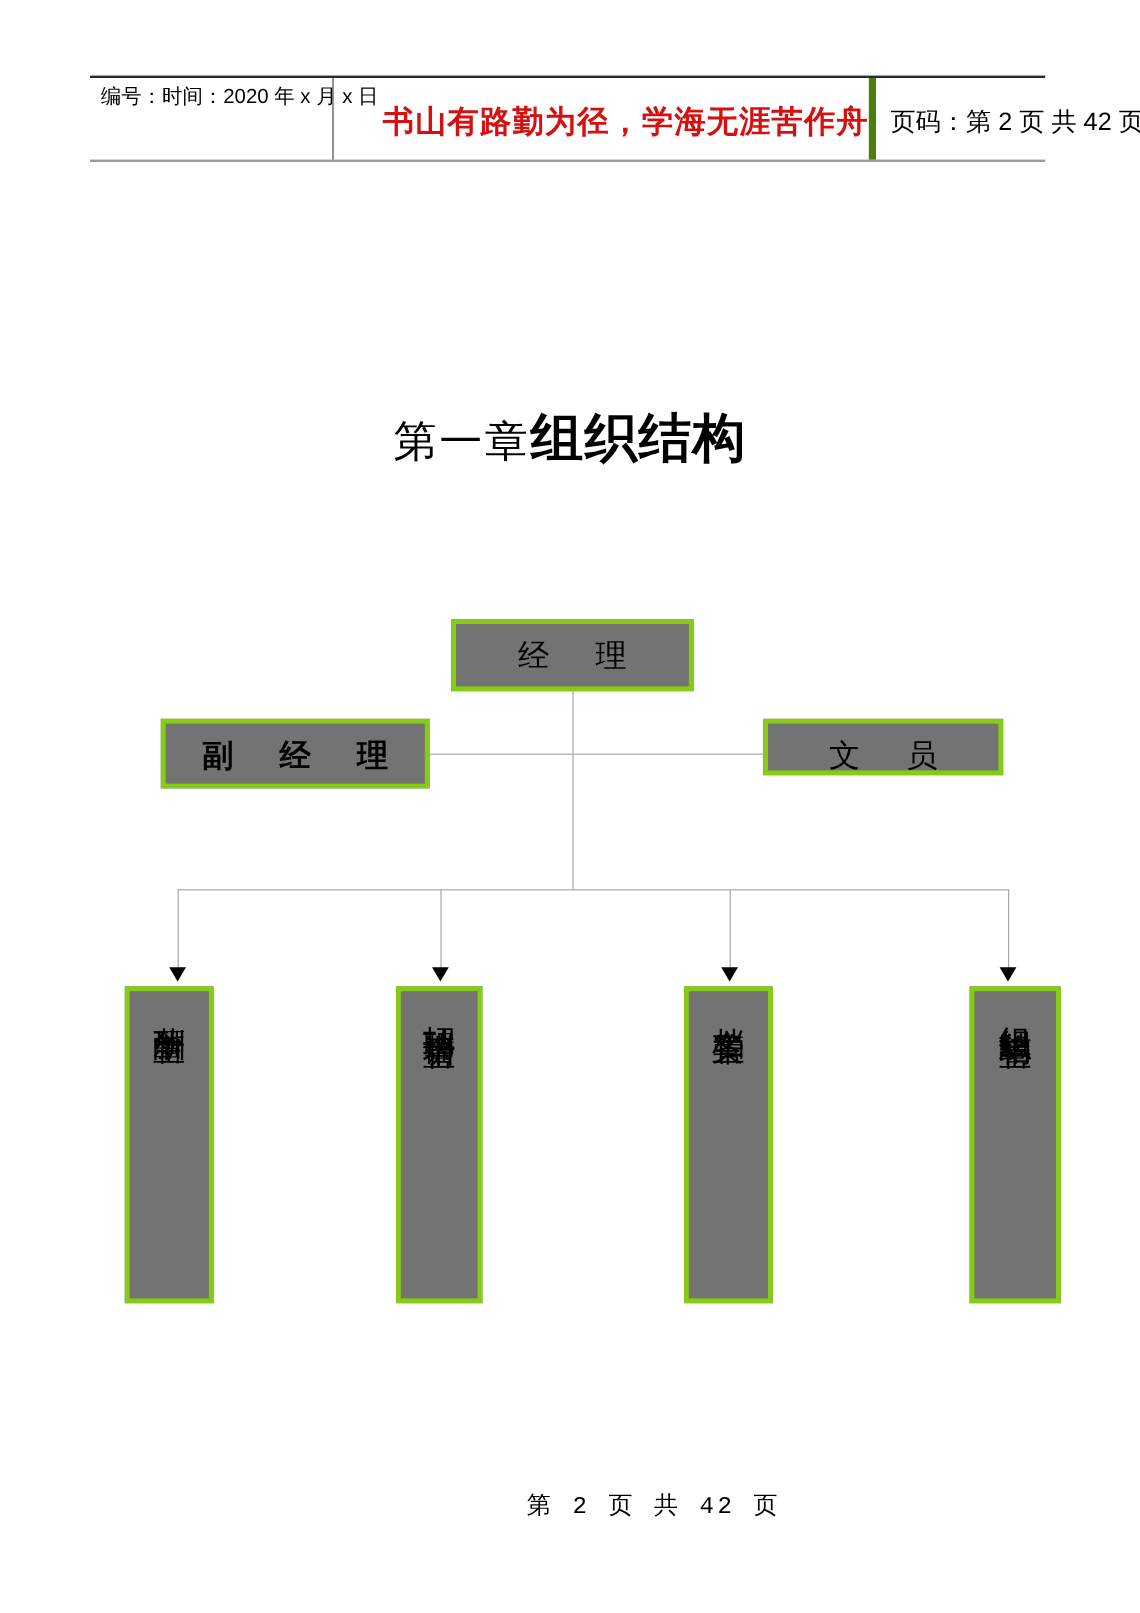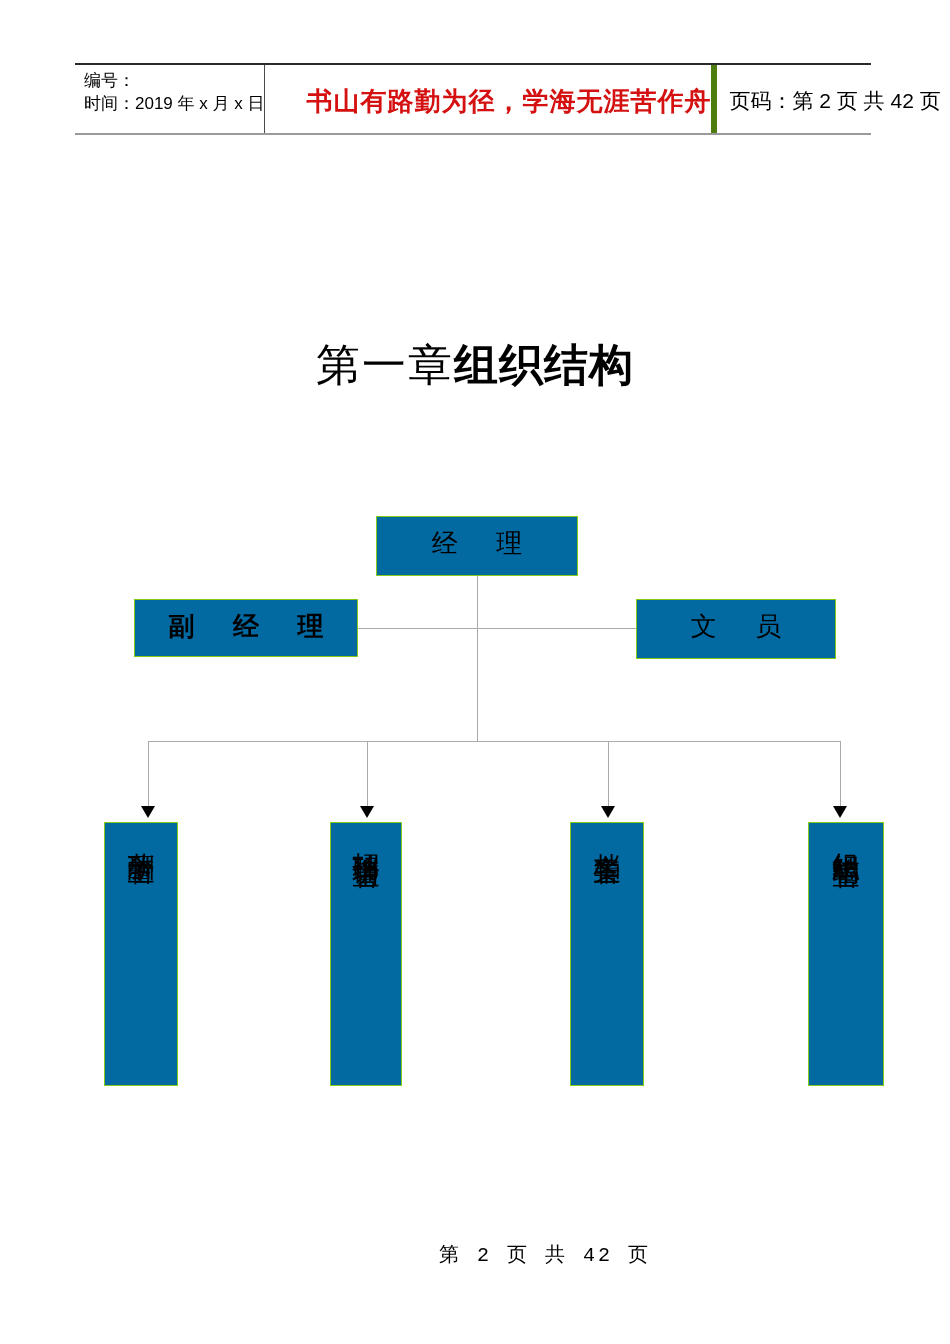--- a/index.html
+++ b/index.html
@@ -37,21 +37,21 @@
   }
   .hdr-cell {
     display: flex;
     align-items: center;
     box-sizing: border-box;
   }
   .hdr-left {
     width: 203px;
     border-right: 1px solid #4a4a4a;
     padding-left: 9px;
-    flex-direction: column;
+    flex-direction: row;
     align-items: flex-start;
     justify-content: flex-start;
     padding-top: 4px;
   }
   .hdr-left .line {
     font-size: 17px;
     line-height: 23px;
     white-space: nowrap;
     font-family: "Liberation Sans", "DejaVu Sans", sans-serif;
   }
@@ -86,43 +86,43 @@
   .chapter-title {
     position: absolute;
     left: 0;
     top: 336px;
     width: 950px;
     text-align: center;
     white-space: nowrap;
   }
   .chapter-title .num {
     font-family: "Liberation Serif", "DejaVu Serif", serif;
-    font-size: 44px;
+    font-size: 36px;
     letter-spacing: 2px;
   }
   .chapter-title .name {
     font-family: "Liberation Sans", "DejaVu Sans", sans-serif;
     font-size: 44px;
     font-weight: bold;
     letter-spacing: 1px;
   }
 
   
   .org {
     position: absolute;
     left: 0;
     top: 0;
     width: 950px;
     height: 1344px;
     pointer-events: none;
   }
   .node {
     position: absolute;
-    border: 1px solid #84cc16;
-    background: #0369a1;
+    border: 4px solid #84cc16;
+    background: #737373;
     box-sizing: border-box;
   }
   .node-h {
     display: flex;
     align-items: flex-start;
     justify-content: center;
     padding-top: 9px;
   }
   .node-h .txt {
     font-family: "Liberation Serif", "DejaVu Serif", serif;
@@ -142,21 +142,21 @@
     writing-mode: vertical-rl;
     text-orientation: upright;
     line-height: 1.04;
     letter-spacing: 2px;
     white-space: nowrap;
   }
 
   
   .n-manager  { left: 376px; top: 516px; width: 202px; height: 60px; }
   .n-deputy   { left: 134px; top: 599px; width: 224px; height: 58px; font-weight: bold; }
-  .n-clerk    { left: 636px; top: 599px; width: 200px; height: 60px; }
+  .n-clerk    { left: 636px; top: 599px; width: 200px; height: 47px; }
 
   .n-b1 { left: 104px; top: 822px; width: 74px; height: 264px; }
   .n-b2 { left: 330px; top: 822px; width: 72px; height: 264px; }
   .n-b3 { left: 570px; top: 822px; width: 74px; height: 264px; }
   .n-b4 { left: 808px; top: 822px; width: 76px; height: 264px; }
 
   
   .ln { position: absolute; background: #aaaaaa; }
   .ln-v { width: 1px; }
   .ln-h { height: 1px; }
@@ -196,21 +196,21 @@
 </style>
 </head>
 <body>
 
 <div class="page">
 
   <div class="header-table">
     <div class="header-row">
       <div class="hdr-cell hdr-left">
         <div class="line">编号：</div>
-        <div class="line">时间：2019 年 x 月 x 日</div>
+        <div class="line">时间：2020 年 x 月 x 日</div>
       </div>
       <div class="hdr-cell hdr-mid">
         <div class="hdr-motto">书山有路勤为径，学海无涯苦作舟</div>
       </div>
       <div class="hdr-cell hdr-right">
         <div class="hdr-page">页码：第 2 页  共 42 页</div>
       </div>
     </div>
   </div>
 

